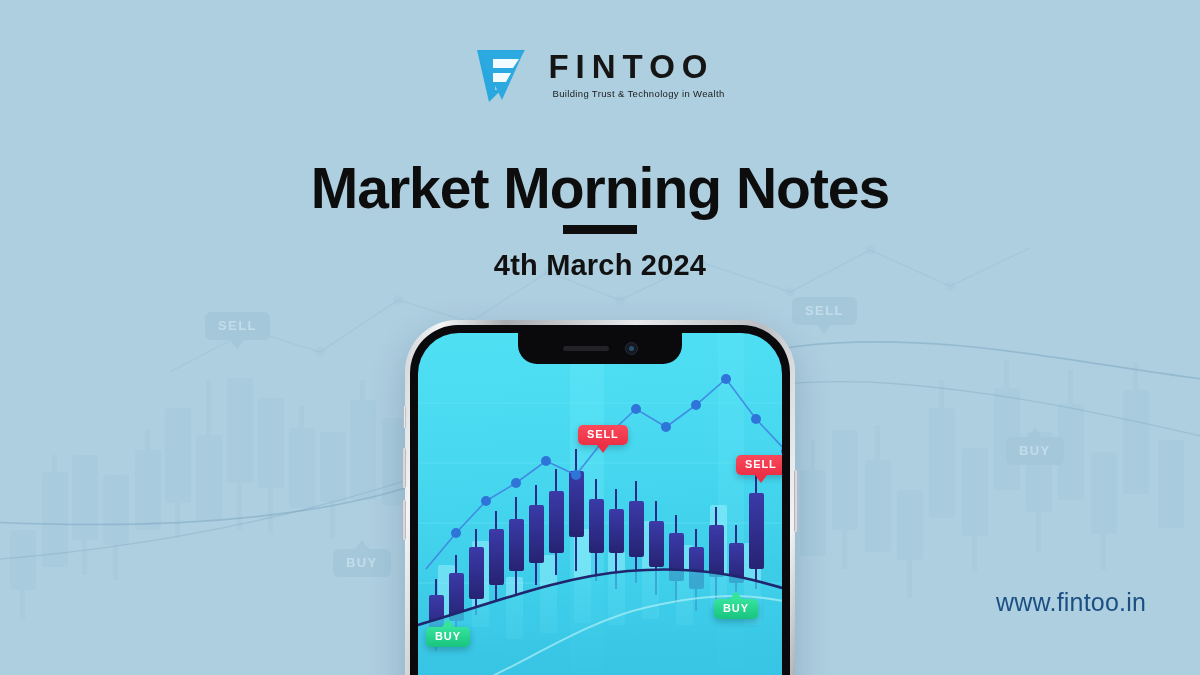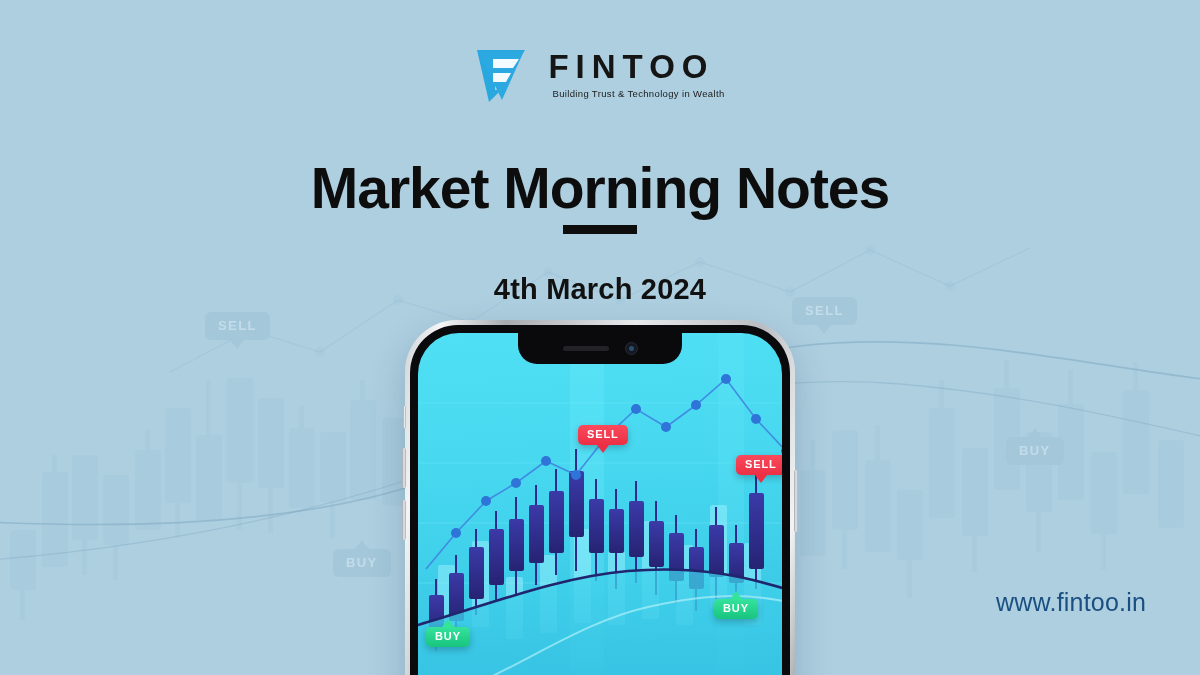--- a/index.html
+++ b/index.html
@@ -56,21 +56,21 @@
     position:absolute; left:0; right:0; top:143px;
     text-align:center;
     font-size:57px; font-weight:700; letter-spacing:-1px;
     color:#0d0d0d; line-height:1.05;margin-top:16px;
   }
   .divider {
     position:absolute; left:50%; top:225px; margin-left:-37px;
     width:74px; height:9px; background:#0d0d0d;
   }
   .subtitle {
-    position:absolute; left:0; right:0; top:273px;
+    position:absolute; left:0; right:0; top:249px;
     text-align:center;
     font-size:29px; font-weight:700; color:#111;
     letter-spacing:.2px;
   }
   .site-url {
     position:absolute; right:54px; top:588px;
     font-size:25px; color:#1b4f82; letter-spacing:.2px;
   }
 
   

